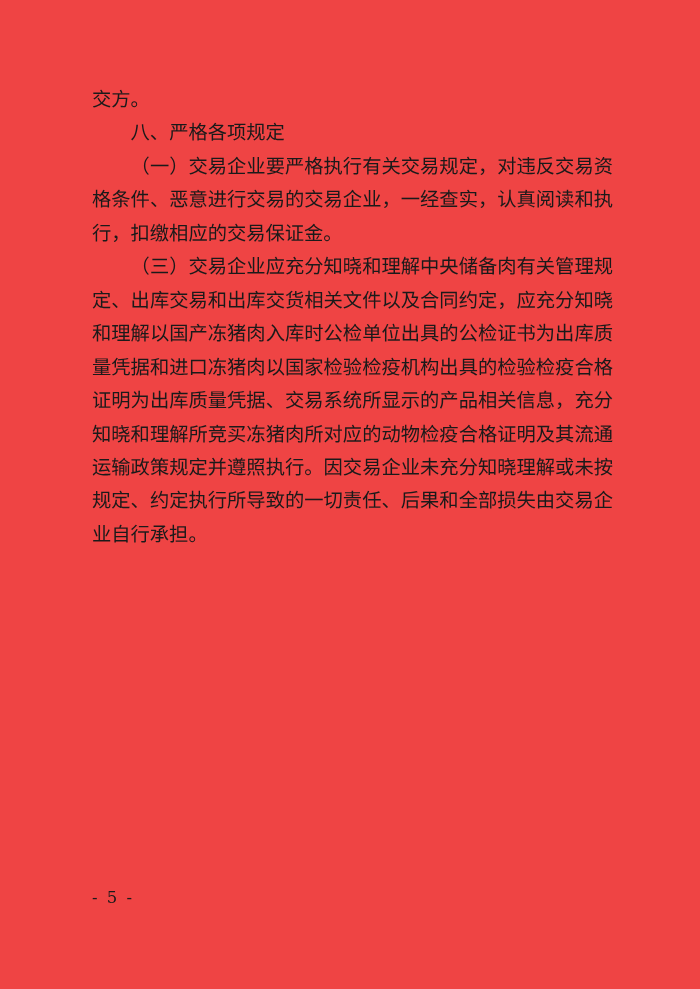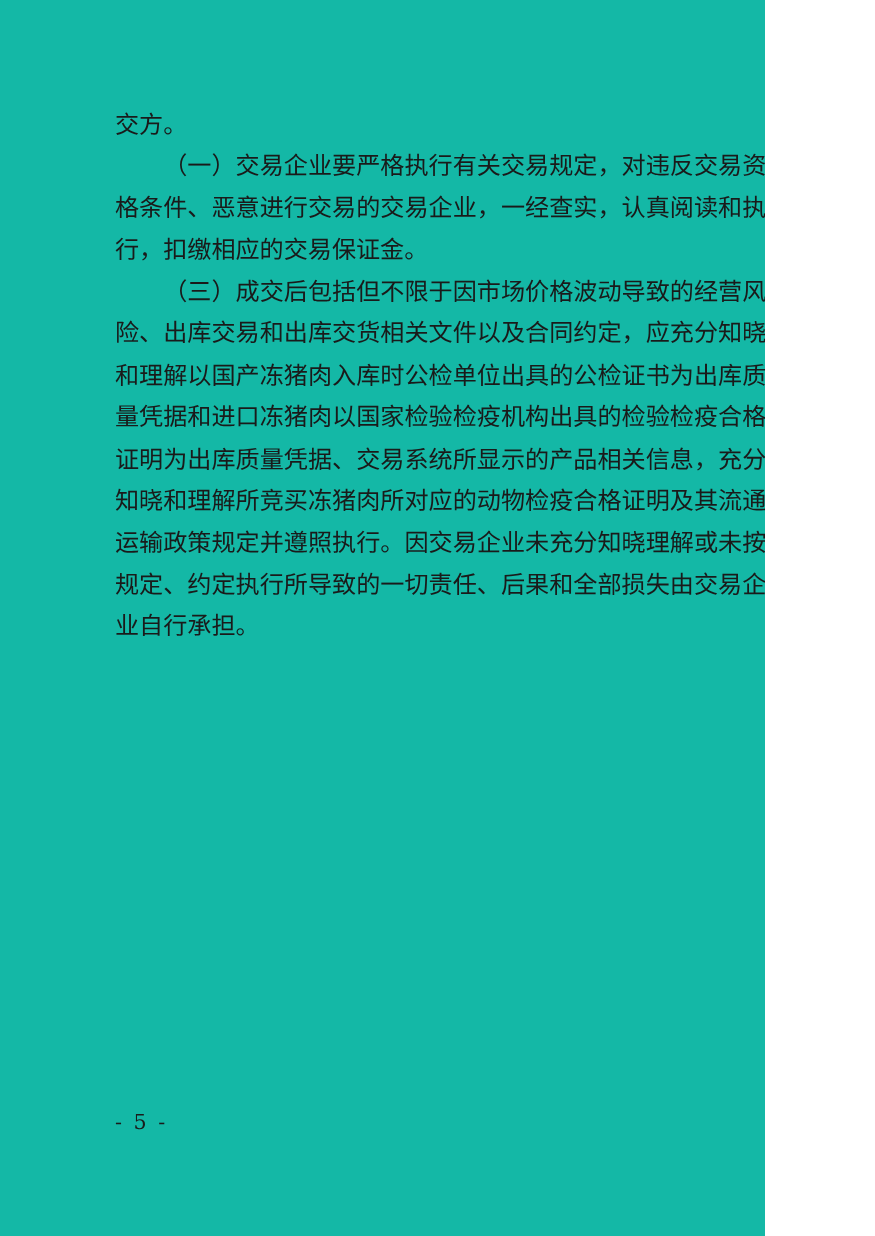--- a/index.html
+++ b/index.html
@@ -2,23 +2,23 @@
 <html lang="zh-CN"><head>
 <meta charset="utf-8">
 <style>
   html, body {
     margin: 0;
     padding: 0;
     background: #ffffff;
   }
   .page {
     position: relative;
-    width: 612px;
+    width: 700px;
     height: 989px;
-    background: #14b8a6;
+    background: #ef4444;
     overflow: hidden;
     font-family: "DejaVu Serif", "Liberation Serif", serif;
     color: #1a1a1a;
   }
   .content {
     position: absolute;
     left: 92px;
     top: 83px;
     width: 521px;
   }
@@ -56,17 +56,18 @@
     color: #1a1a1a;
     font-family: "DejaVu Serif", "Liberation Serif", serif;
   }
 </style>
 </head>
 <body>
 
 <div class="page">
   <div class="content">
     <p class="para-continuation">交方。</p>
+    <h2 class="section-heading">八、严格各项规定</h2>
     <p class="para-body">（一）交易企业要严格执行有关交易规定，对违反交易资格条件、恶意进行交易的交易企业，一经查实，认真阅读和执行，扣缴相应的交易保证金。</p>
-    <p class="para-body">（三）成交后包括但不限于因市场价格波动导致的经营风险、出库交易和出库交货相关文件以及合同约定，应充分知晓和理解以国产冻猪肉入库时公检单位出具的公检证书为出库质量凭据和进口冻猪肉以国家检验检疫机构出具的检验检疫合格证明为出库质量凭据、交易系统所显示的产品相关信息，充分知晓和理解所竞买冻猪肉所对应的动物检疫合格证明及其流通运输政策规定并遵照执行。因交易企业未充分知晓理解或未按规定、约定执行所导致的一切责任、后果和全部损失由交易企业自行承担。</p>
+    <p class="para-body">（三）交易企业应充分知晓和理解中央储备肉有关管理规定、出库交易和出库交货相关文件以及合同约定，应充分知晓和理解以国产冻猪肉入库时公检单位出具的公检证书为出库质量凭据和进口冻猪肉以国家检验检疫机构出具的检验检疫合格证明为出库质量凭据、交易系统所显示的产品相关信息，充分知晓和理解所竞买冻猪肉所对应的动物检疫合格证明及其流通运输政策规定并遵照执行。因交易企业未充分知晓理解或未按规定、约定执行所导致的一切责任、后果和全部损失由交易企业自行承担。</p>
   </div>
   <div class="page-number">- 5 -</div>
 </div>
 
 </body></html>

